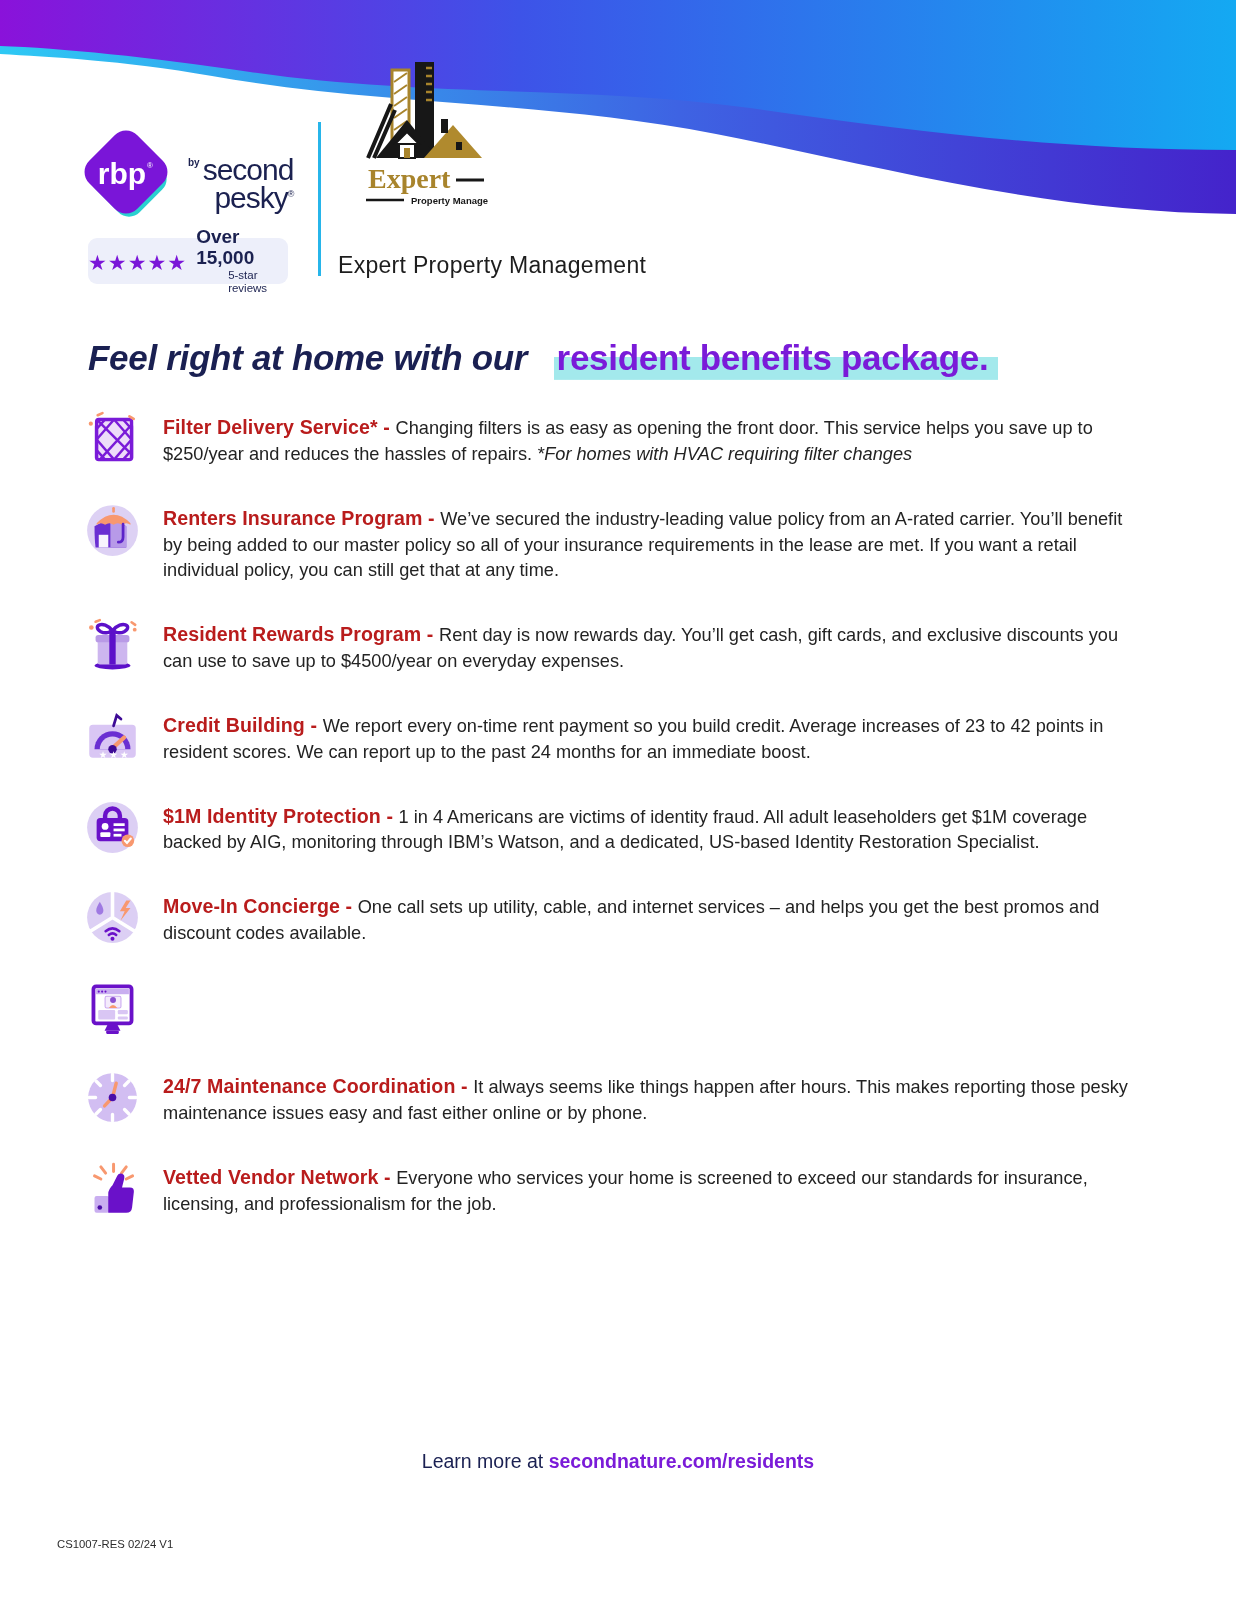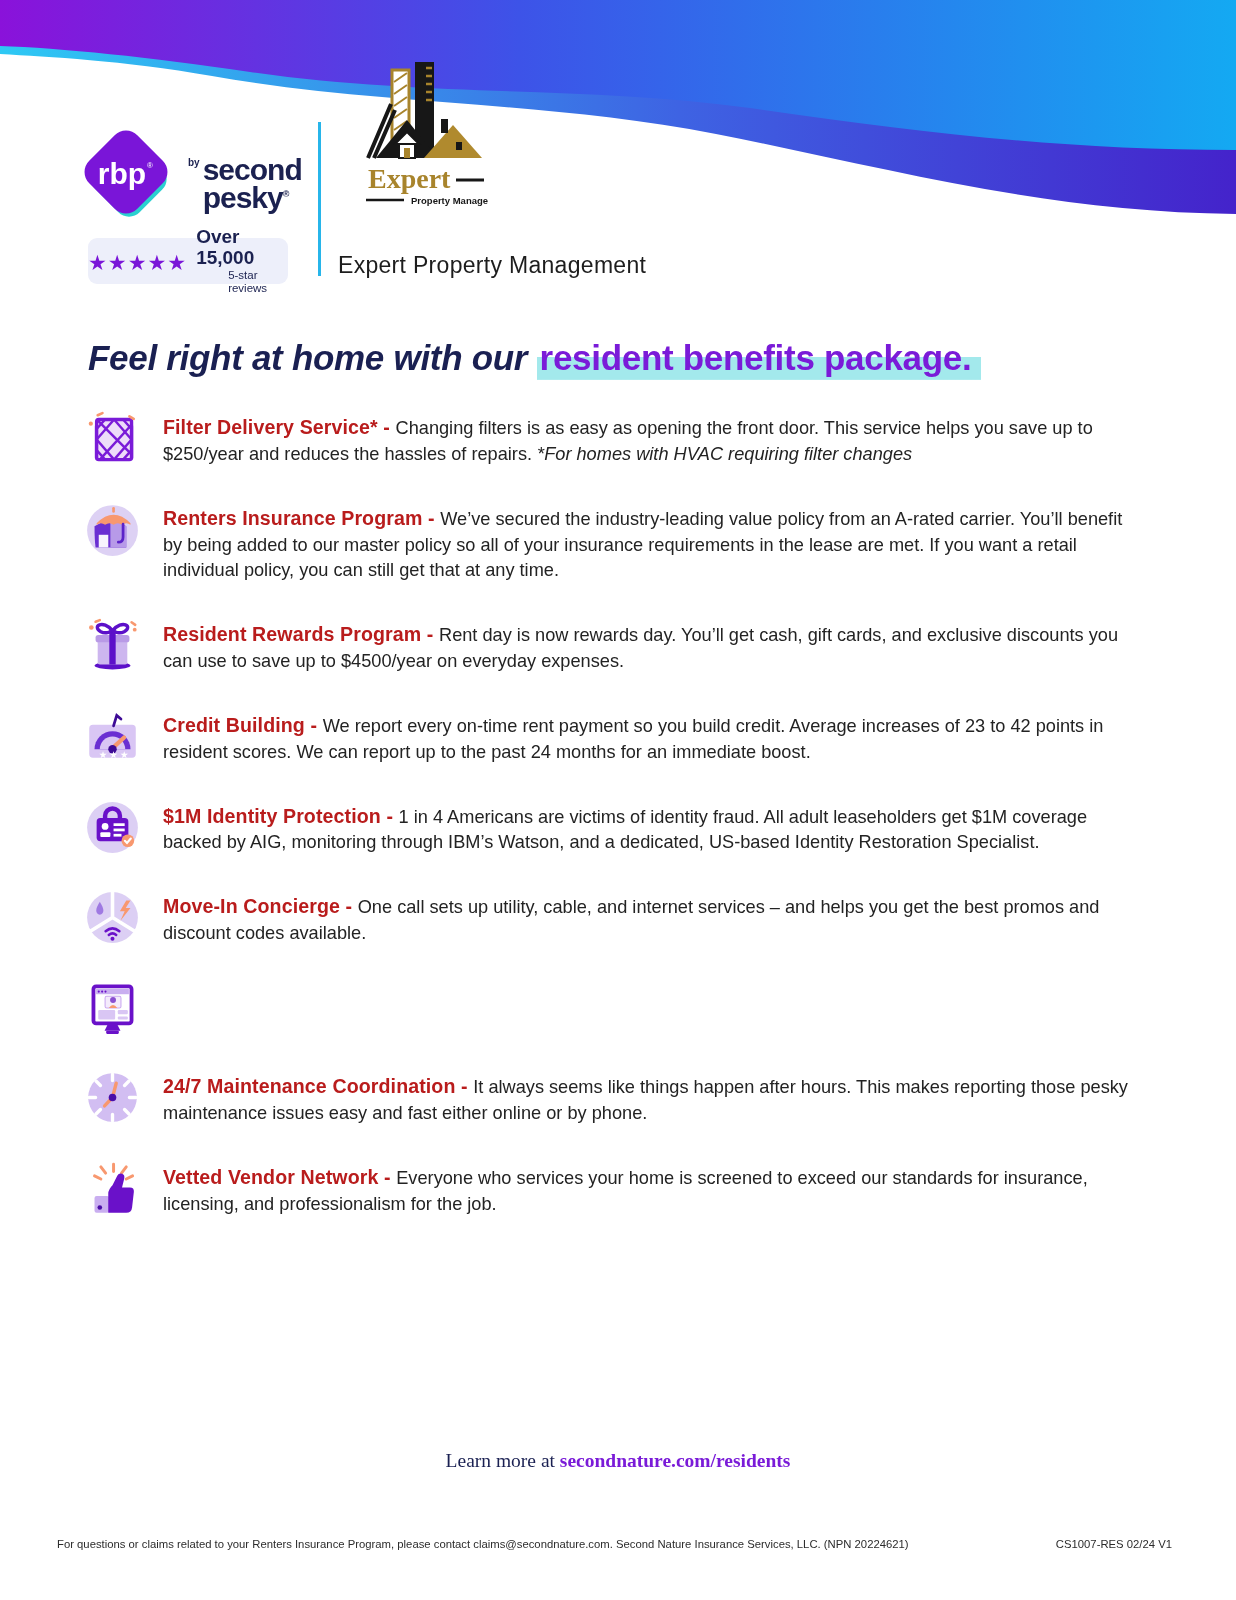--- a/index.html
+++ b/index.html
@@ -6,52 +6,53 @@
   body{
     width:1236px;height:1600px;position:relative;background:#ffffff;
     font-family:"Liberation Sans", sans-serif;overflow:hidden;
     -webkit-font-smoothing:antialiased;
   }
   .wave{position:absolute;top:0;left:0;width:1236px;height:265px;}
   
   .rbp-logo{position:absolute;left:78px;top:126px;width:100px;height:104px;}
   .byline{position:absolute;left:188px;top:156px;color:#1b2150;line-height:0.92;}
   .byline .by{font-size:10px;font-weight:bold;vertical-align:top;position:relative;top:2px;margin-right:3px;}
-  .byline .brand{font-size:30px;font-weight:bold;letter-spacing:-1px;display:inline-block;}
+  .byline .brand{font-size:30px;font-weight:normal;letter-spacing:-1px;display:inline-block;text-align:right;}
   .byline .brand div{white-space:nowrap;}
   .byline sup{font-size:9px;}
   .review-badge{
     position:absolute;left:88px;top:238px;width:200px;height:46px;background:#edeffa;
     border-radius:9px;display:flex;align-items:center;justify-content:center;gap:9px;
   }
   .stars{color:#7a15d8;font-size:21px;letter-spacing:1px;line-height:1;padding-top:2px;}
   .review-text{color:#1b2150;line-height:1.1;}
   .review-text .l1{font-size:19px;font-weight:bold;}
   .review-text .l2{font-size:11.5px;margin-left:32px;}
   .divider{position:absolute;left:318px;top:122px;width:3px;height:154px;background:#27b5ea;}
   .expert-logo{position:absolute;left:338px;top:62px;width:150px;height:166px;}
   .partner-name{position:absolute;left:338px;top:252px;font-size:23px;color:#1d1d1d;letter-spacing:0.3px;}
   
   .page-title{position:absolute;left:88px;top:338px;font-size:35px;font-weight:bold;letter-spacing:-0.3px;white-space:nowrap;}
   .page-title .prefix{color:#1a2052;font-style:italic;}
   .page-title .hl{
     color:#7a1bd8;
     background:linear-gradient(#a3e9ec,#a3e9ec) no-repeat 0 88%/100% 52%;
     padding:0 10px 5px 3px;
+    margin-left:17px;
   }
   
   .benefits{position:absolute;left:85px;top:414px;width:1052px;display:flex;flex-direction:column;gap:37px;}
   .benefit{display:flex;gap:23px;align-items:flex-start;}
   .benefit .icon-box{width:55px;height:55px;flex:0 0 55px;margin-top:-3px;}
   .benefit .icon-box svg{width:55px;height:55px;}
   .benefit .text{font-size:18.2px;line-height:1.42;color:#232323;}
   .benefit .text b{font-size:19.6px;color:#b91c1c;letter-spacing:0.1px;}
   .benefit .text i{font-style:italic;}
   
-  .learn-more{position:absolute;left:0;top:1450px;width:1236px;text-align:center;font-size:19.5px;color:#1a2052;font-family:Liberation Serif, serif;}
+  .learn-more{position:absolute;left:0;top:1450px;width:1236px;text-align:center;font-size:19.5px;color:#1a2052;}
   .learn-more a{color:#7a1bd8;font-weight:bold;text-decoration:none;}
   .legal{position:absolute;left:57px;right:64px;top:1538px;display:flex;justify-content:space-between;
          font-size:11.3px;color:#2c2c2c;}
 </style>
 </head>
 <body>
 
 <svg class="wave" viewBox="0 0 1236 265" preserveAspectRatio="none" aria-hidden="true">
   <defs>
     <linearGradient id="gradBack" x1="0" y1="0" x2="1" y2="0">
@@ -296,15 +297,14 @@
       
     </div>
   </div>
 </div>
 
 <div class="learn-more">
   <span>Learn more at </span><a href="#">secondnature.com/residents</a>
 </div>
 
 <div class="legal">
-  <span>For questions or claims related to your Renters Insurance Program, please contact claims@secondnature.com. Second Nature Insurance Services, LLC. (NPN 20224621)</span>
   <span>CS1007-RES 02/24 V1</span>
 </div>
 
 </body></html>

